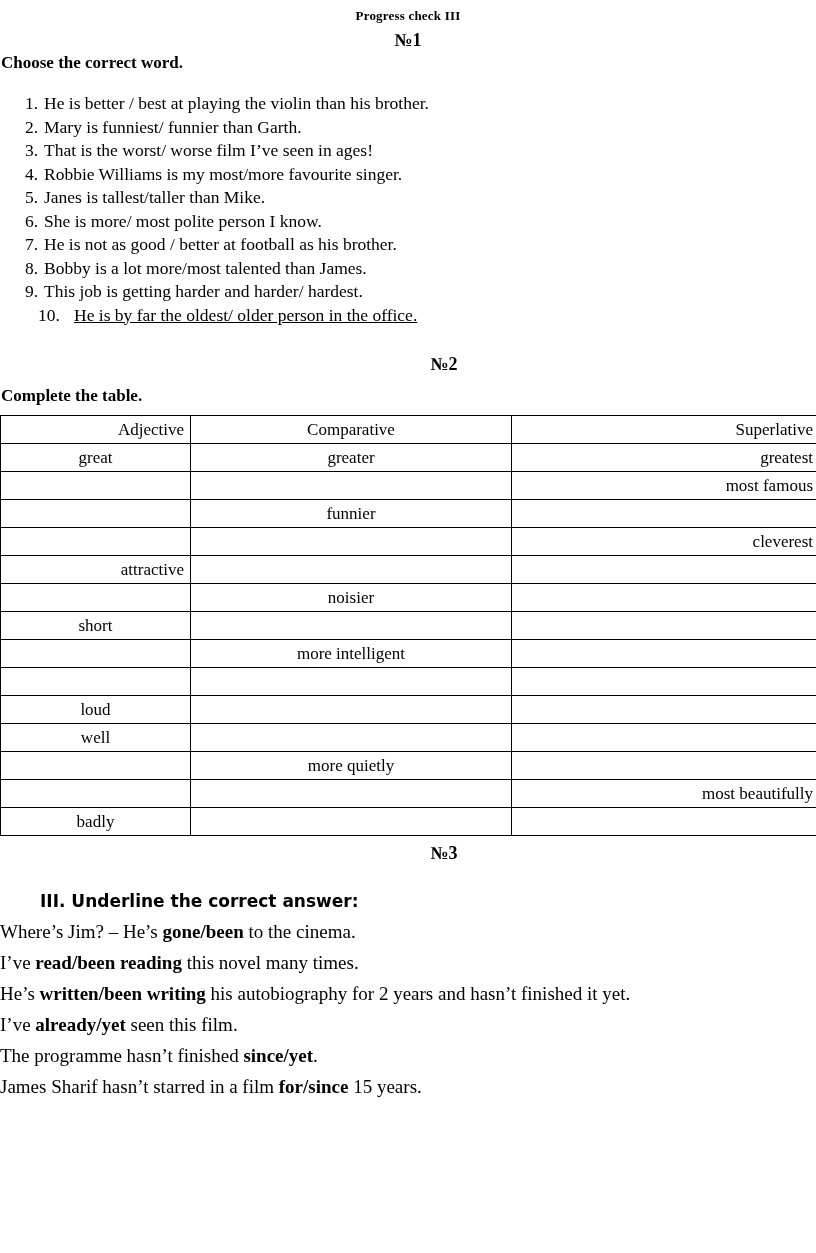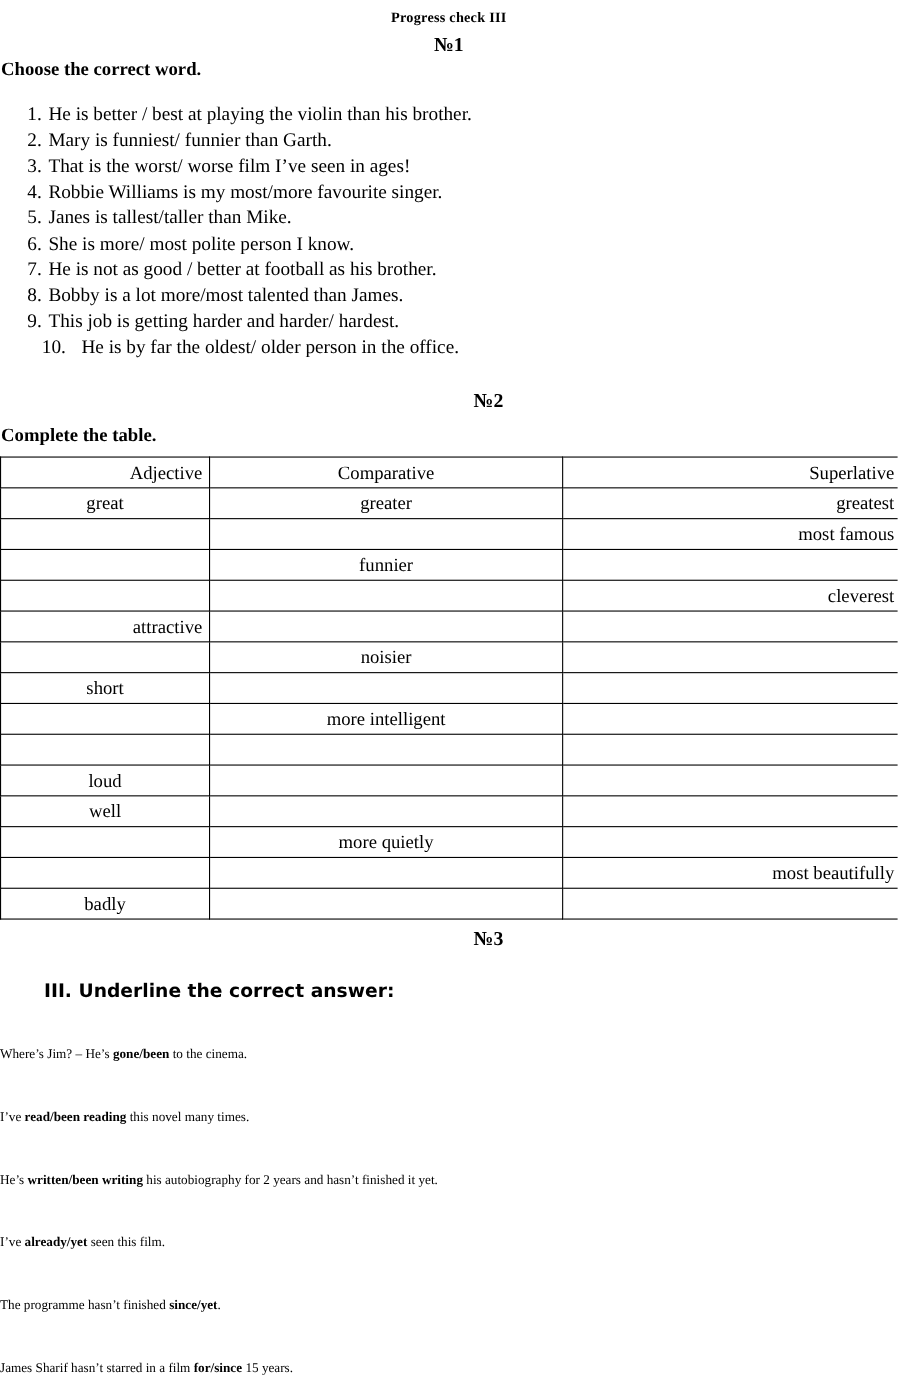--- a/index.html
+++ b/index.html
@@ -66,20 +66,21 @@
     width: 38px;
     text-align: right;
     display: inline-block;
   }
   .ex1-list li.wide-num .num {
     text-align: left;
     left: 38px;
     width: auto;
   }
   .ex1-list li.wide-num {
+    text-decoration: underline;
   }
   .ex1-list li.wide-num .txt { padding-left: 30px; }
 
   
   .section-num {
     font-weight: bold;
     font-size: 18px;
     line-height: 22px;
     text-align: center;
     padding-left: 72px; 
@@ -115,23 +116,23 @@
   
   .ex3-heading {
     font-family: "DejaVu Sans", "Liberation Sans", sans-serif;
     font-weight: bold;
     font-size: 17px;
     line-height: 22px;
     margin-top: 26px;
     padding-left: 40px;
   }
   .ex3-line {
-    font-size: 12px;
-    line-height: 22px;
-    margin-top: 35px;
+    font-size: 19px;
+    line-height: 22px;
+    margin-top: 9px;
     white-space: nowrap;
   }
   .ex3-line b { font-weight: bold; }
 </style>
 </head>
 <body>
 
 <div class="page">
 
   <div class="doc-title">Progress check III</div>

